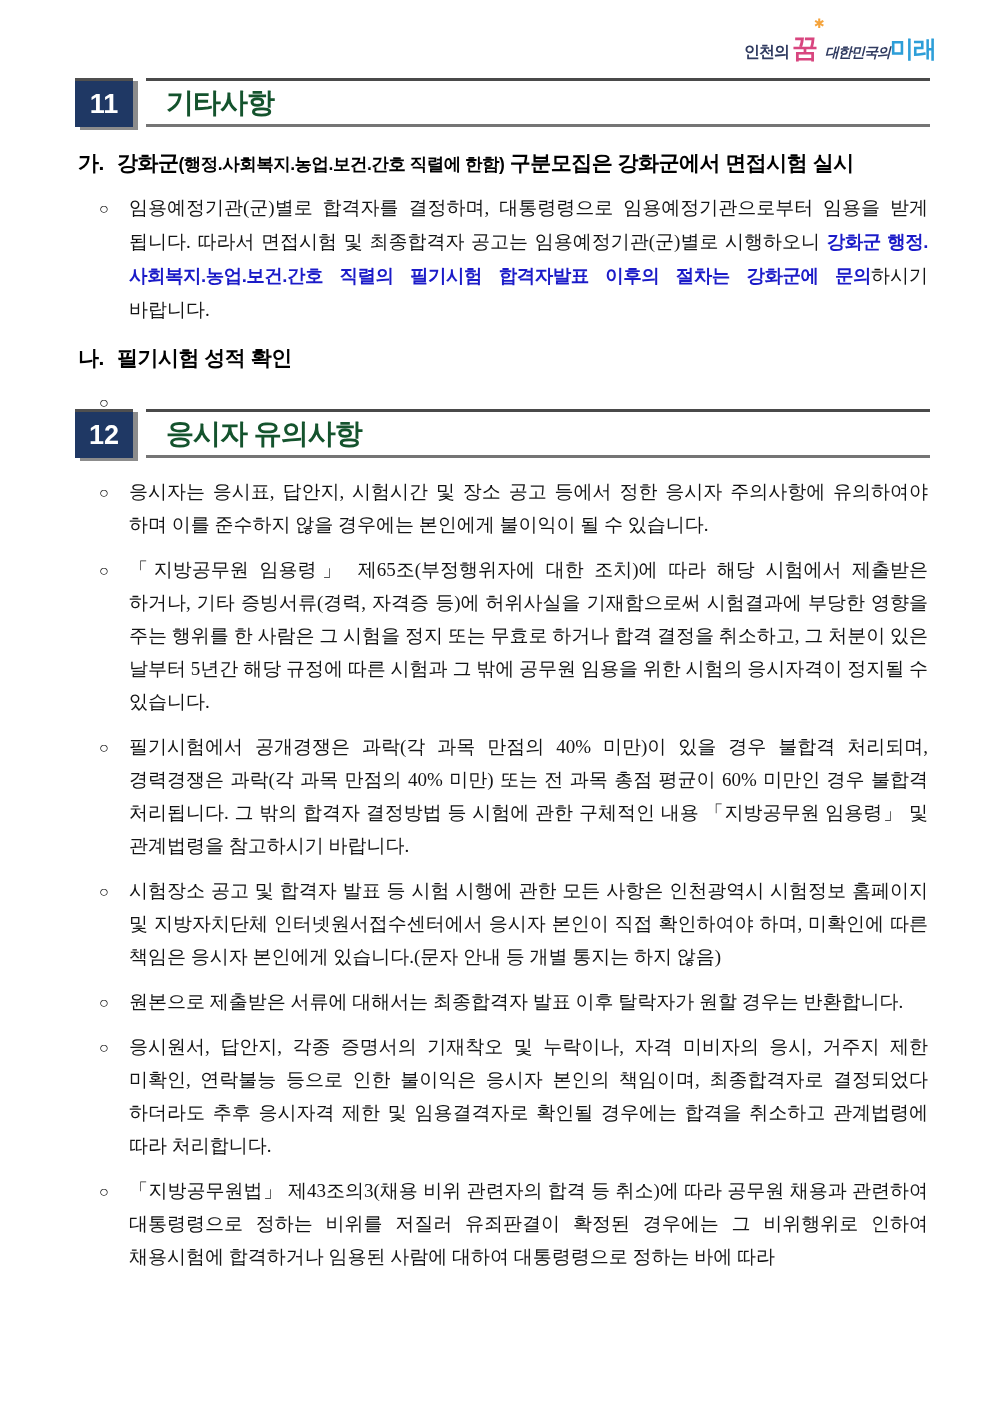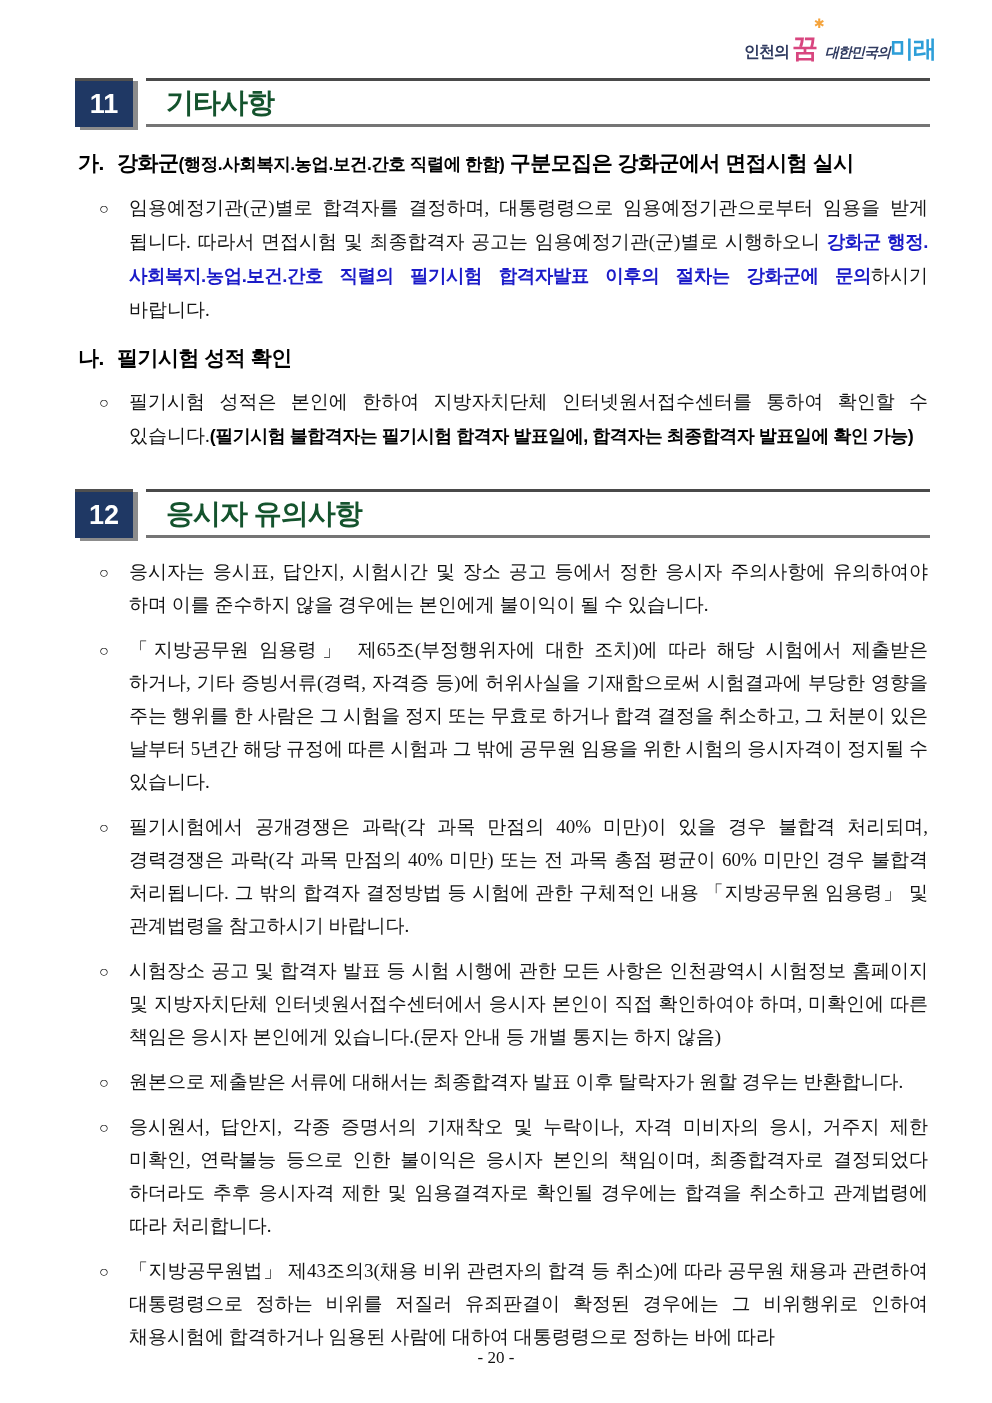--- a/index.html
+++ b/index.html
@@ -115,21 +115,21 @@
         <div class="sec-header">
           <div class="num-box">11</div>
           <div class="title-wrap">
             <div class="sec-title">기타사항</div>
           </div>
         </div>
         <div class="sec-body">
           <div class="lettered"><span class="marker">가.</span><span class="txt"><span class="seg h">강화군</span><span class="seg hs">(행정.사회복지.농업.보건.간호 직렬에 한함)</span><span class="seg h"> 구분모집은 강화군에서 면접시험 실시</span></span></div>
           <div class="bullet"><span class="marker">○</span><span class="txt"><span class="seg plain">임용예정기관(군)별로 합격자를 결정하며, 대통령령으로 임용예정기관으로부터 임용을 받게 됩니다. 따라서 면접시험 및 최종합격자 공고는 임용예정기관(군)별로 시행하오니 </span><span class="seg blue">강화군 행정.사회복지.농업.보건.간호 직렬의 필기시험 합격자발표 이후의 절차는 강화군에 문의</span><span class="seg plain">하시기 바랍니다.</span></span></div>
           <div class="lettered"><span class="marker">나.</span><span class="txt"><span class="seg h">필기시험 성적 확인</span></span></div>
-          <div class="bullet"><span class="marker">○</span><span class="txt"><span class="seg plain">필기시험 성적은 본인에 한하여 지방자치단체 인터넷원서접수센터를 통하여 확인할 수 있습니다.</span><span class="seg bold">(필기시험 불합격자는 필기시험 합격자 발표일에, 합격자는 최종합격자 발표일에 확인 가능)</span></span></div>
+          <div class="bullet"><span class="marker">○</span></div>
         </div>
       </section>
       <section class="sec sec-12">
         <div class="sec-header">
           <div class="num-box">12</div>
           <div class="title-wrap">
             <div class="sec-title">응시자 유의사항</div>
           </div>
         </div>
         <div class="sec-body">
@@ -137,15 +137,14 @@
           <div class="bullet"><span class="marker">○</span><span class="txt"><span class="seg plain">「지방공무원 임용령」 제65조(부정행위자에 대한 조치)에 따라 해당 시험에서 제출받은 하거나, 기타 증빙서류(경력, 자격증 등)에 허위사실을 기재함으로써 시험결과에 부당한 영향을 주는 행위를 한 사람은 그 시험을 정지 또는 무효로 하거나 합격 결정을 취소하고, 그 처분이 있은 날부터 5년간 해당 규정에 따른 시험과 그 밖에 공무원 임용을 위한 시험의 응시자격이 정지될 수 있습니다.</span></span></div>
           <div class="bullet"><span class="marker">○</span><span class="txt"><span class="seg plain">필기시험에서 공개경쟁은 과락(각 과목 만점의 40% 미만)이 있을 경우 불합격 처리되며, 경력경쟁은 과락(각 과목 만점의 40% 미만) 또는 전 과목 총점 평균이 60% 미만인 경우 불합격 처리됩니다. 그 밖의 합격자 결정방법 등 시험에 관한 구체적인 내용 「지방공무원 임용령」 및 관계법령을 참고하시기 바랍니다.</span></span></div>
           <div class="bullet"><span class="marker">○</span><span class="txt"><span class="seg plain">시험장소 공고 및 합격자 발표 등 시험 시행에 관한 모든 사항은 인천광역시 시험정보 홈페이지 및 지방자치단체 인터넷원서접수센터에서 응시자 본인이 직접 확인하여야 하며, 미확인에 따른 책임은 응시자 본인에게 있습니다.(문자 안내 등 개별 통지는 하지 않음)</span></span></div>
           <div class="bullet"><span class="marker">○</span><span class="txt"><span class="seg plain">원본으로 제출받은 서류에 대해서는 최종합격자 발표 이후 탈락자가 원할 경우는 반환합니다.</span></span></div>
           <div class="bullet"><span class="marker">○</span><span class="txt"><span class="seg plain">응시원서, 답안지, 각종 증명서의 기재착오 및 누락이나, 자격 미비자의 응시, 거주지 제한 미확인, 연락불능 등으로 인한 불이익은 응시자 본인의 책임이며, 최종합격자로 결정되었다 하더라도 추후 응시자격 제한 및 임용결격자로 확인될 경우에는 합격을 취소하고 관계법령에 따라 처리합니다.</span></span></div>
           <div class="bullet"><span class="marker">○</span><span class="txt"><span class="seg plain">「지방공무원법」 제43조의3(채용 비위 관련자의 합격 등 취소)에 따라 공무원 채용과 관련하여 대통령령으로 정하는 비위를 저질러 유죄판결이 확정된 경우에는 그 비위행위로 인하여 채용시험에 합격하거나 임용된 사람에 대하여 대통령령으로 정하는 바에 따라</span></span></div>
         </div>
       </section>
     </div>
 
-  <div class="footer">- 20 -</div>
 
 </div>
 
 </body></html>

